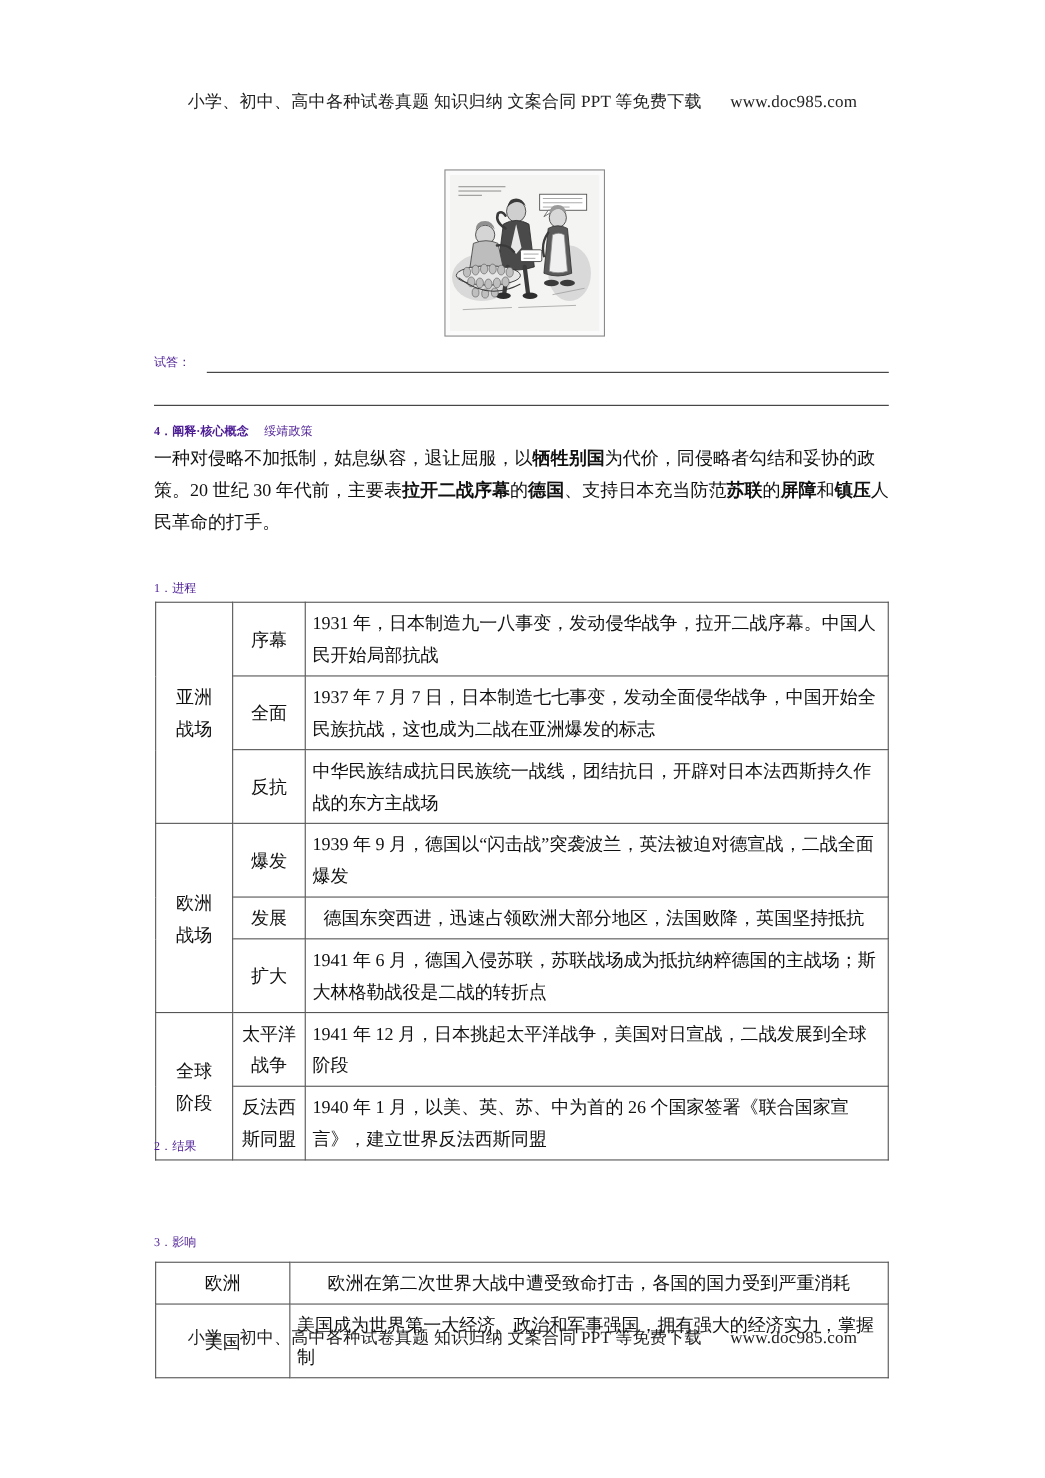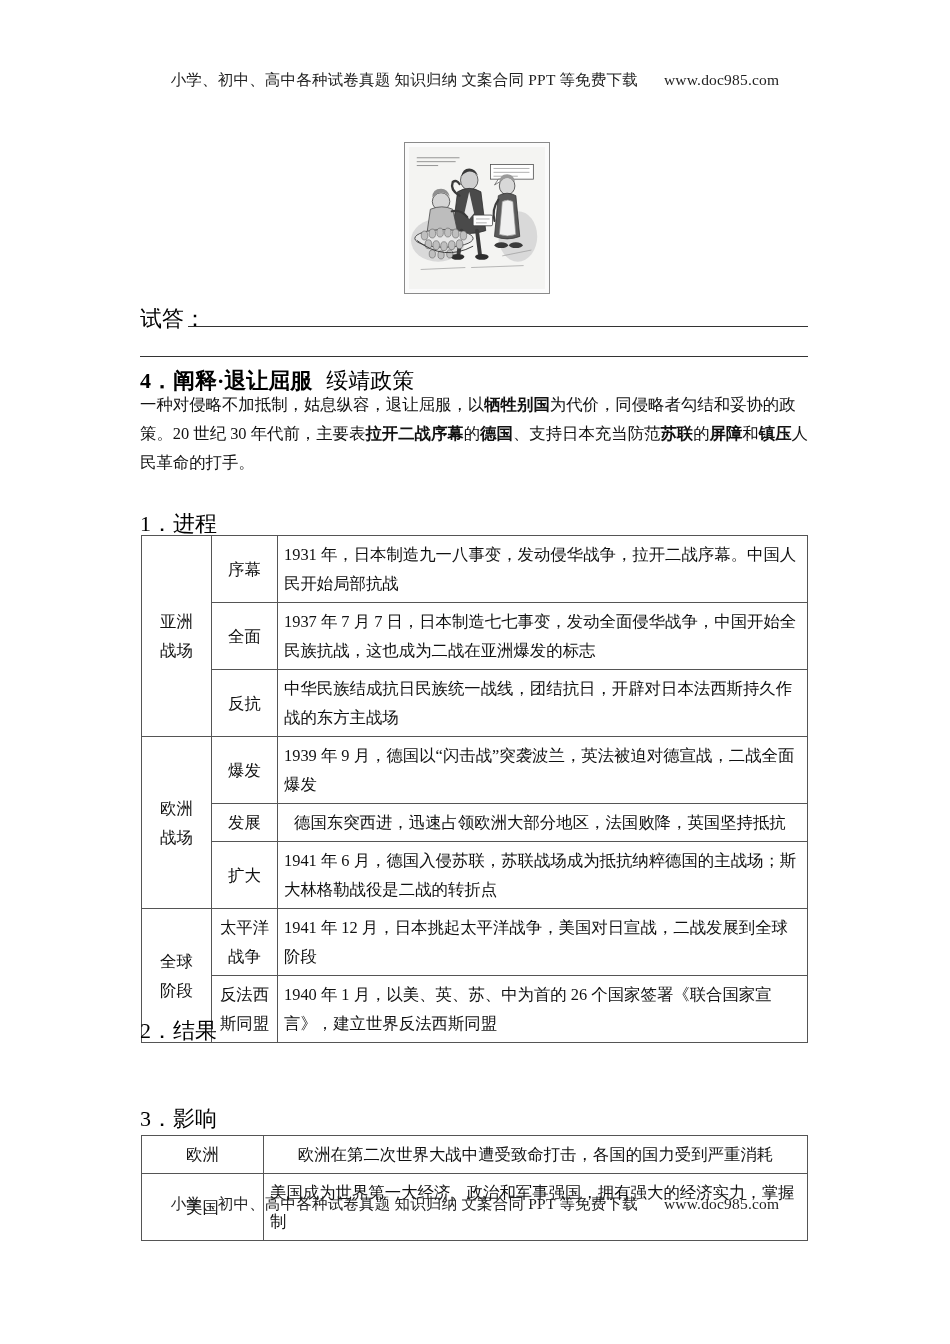--- a/index.html
+++ b/index.html
@@ -10,21 +10,21 @@
   body {
     width: 950px;
     height: 1344px;
     position: relative;
     font-family: "Liberation Serif", "DejaVu Serif", serif;
     color: #000000;
     overflow: hidden;
   }
   .page {
     position: absolute;
-    left: 0; top: 4px;
+    left: 0; top: 16px;
     width: 950px;
     height: 1312px;
   }
 
   
   .runhead, .runfoot {
     position: absolute;
     left: 0;
     width: 950px;
     text-align: center;
@@ -54,23 +54,23 @@
   }
   .cartoon {
     width: 100%;
     height: 100%;
     display: block;
   }
 
   
   .tx {
     position: absolute;
-    font-size: 22px;
+    font-size: 11px;
     line-height: 29px;
-    color: #000000;
+    color: #4c1d95;
     white-space: nowrap;
   }
   .blk {
     position: absolute;
     left: 140px;
     width: 672px;
     font-size: 16.4px;
     line-height: 29px;
     color: #111;
   }
@@ -214,21 +214,21 @@
         <line x1="96" y1="112" x2="126" y2="106"></line>
       </g>
     </svg>
   </div>
 
   <div class="tx" style="left:140px; top:300px;">试答：</div>
   <div class="ansrule" style="left:188px; top:322px; width:620px;"></div>
   <div class="ansrule" style="left:140px; top:352px; width:668px;"></div>
 
   <div class="tx" style="left:140px; top:362px;">
-    <span class="head-bold">4．</span><span class="head-bold">阐释·退让屈服</span><span style="margin-left:14px;">绥靖政策</span>
+    <span class="head-bold">4．</span><span class="head-bold">阐释·核心概念</span><span style="margin-left:14px;">绥靖政策</span>
   </div>
 
   <div class="blk" style="top:386px;">
     <span>一种对侵略不加抵制，姑息纵容，退让屈服，以</span><b>牺牲别国</b><span>为代价，同侵略者勾结和妥协的政策。20 世纪 30 年代前，主要表</span><b>拉开二战序幕</b><span>的</span><b>德国</b><span>、支持日本充当防范</span><b>苏联</b><span>的</span><b>屏障</b><span>和</span><b>镇压</b><span>人民革命的打手。</span>
   </div>
 
 
   <div class="tx" style="left:140px; top:505px;">
     <span>1．</span><span>进程</span>
   </div>

